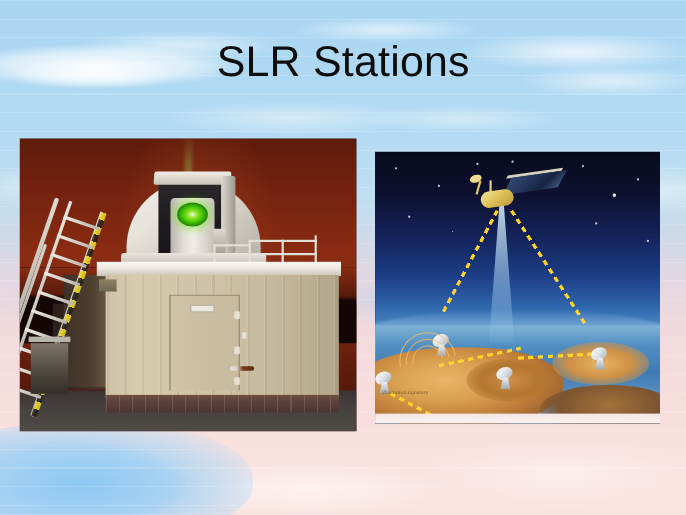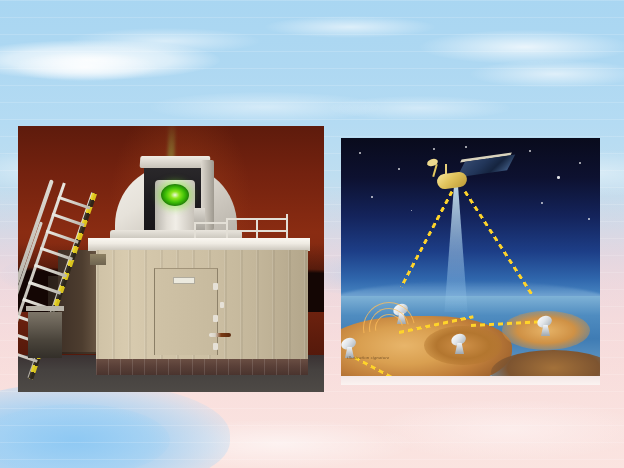--- a/index.html
+++ b/index.html
@@ -458,20 +458,21 @@
 
   <div class="sky-warm"></div>
 
   <div class="cloud cl-k"></div>
   <div class="cloud cl-l"></div>
   <div class="blue-mass"></div>
   <div class="blue-mass2"></div>
 
   <div class="scanlines"></div>
 
+  <div class="slide-title">SLR Stations</div>
 
   <div class="photo" id="photo-left">
 
     <div class="lp-sky"></div>
     <div class="lp-skyglow"></div>
     <div class="lp-laser"></div>
     <div class="lp-trees"></div>
     <div class="lp-ground"></div>
 
     <div class="lp-pole"></div>

